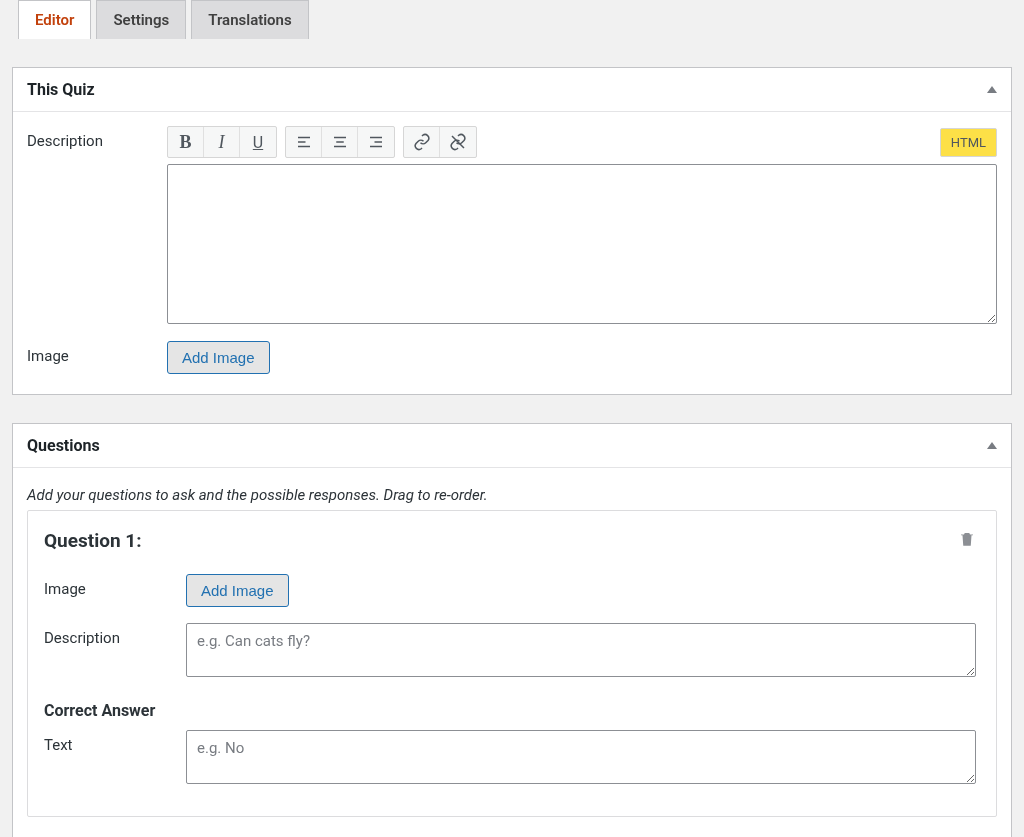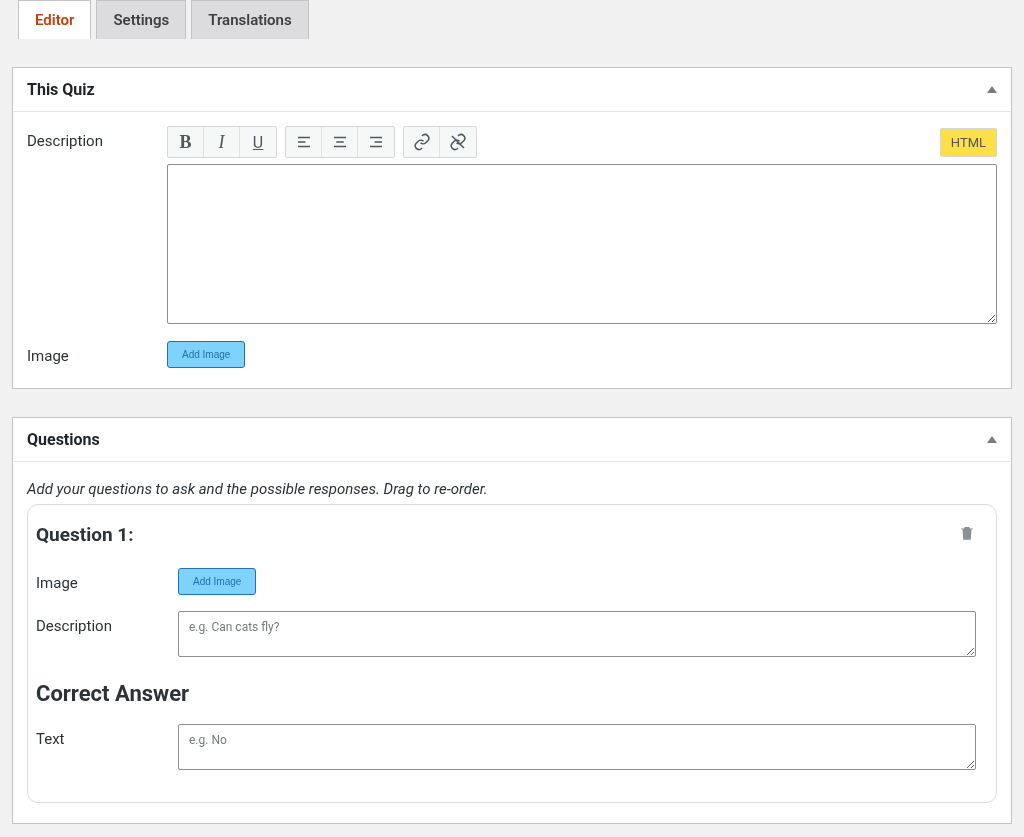--- a/index.html
+++ b/index.html
@@ -119,37 +119,37 @@
     padding: 8px;
     font-family: inherit;
     font-size: 14px;
     resize: vertical;
   }
   .outline-btn {
     display: inline-block;
     padding: 7px 14px;
     border: 1px solid #2271b1;
     color: #2271b1;
-    background: #7dd3fc;
+    background: #e5e5e5;
     border-radius: 3px;
-    font-size: 10px;
+    font-size: 15px;
     cursor: pointer;
   }
   .hint-text {
     font-style: italic;
     color: #2c3338;
     font-size: 15px;
     margin-bottom: 6px;
     margin-top: 4px;
   }
   .question-card {
     border: 1px solid #dcdcde;
     background: #fff;
-    border-radius: 11px;
-    padding: 18px 20px 20px 8px;
+    border-radius: 2px;
+    padding: 18px 20px 20px 16px;
   }
   .question-header {
     display: flex;
     justify-content: space-between;
     align-items: center;
     margin-bottom: 22px;
   }
   .question-title {
     font-size: 19px;
     font-weight: 700;
@@ -171,30 +171,30 @@
     color: #2c3338;
     font-size: 15px;
     padding-top: 6px;
   }
   .q-input {
     flex: 1;
     border: 1px solid #8c8f94;
     border-radius: 2px;
     padding: 8px 10px;
     font-family: inherit;
-    font-size: 12px;
+    font-size: 15px;
     min-height: 42px;
     resize: vertical;
   }
   .q-input::placeholder { color: #787c82; }
   .section-sub {
-    font-size: 22px;
+    font-size: 16px;
     font-weight: 700;
     color: #2c3338;
-    margin: 24px 0 18px 0;
+    margin: 24px 0 10px 0;
   }
 </style>
 </head>
 <body>
 
 <div class="tabs">
   <div class="tab active">Editor</div>
   <div class="tab">Settings</div>
   <div class="tab">Translations</div>
 </div>

